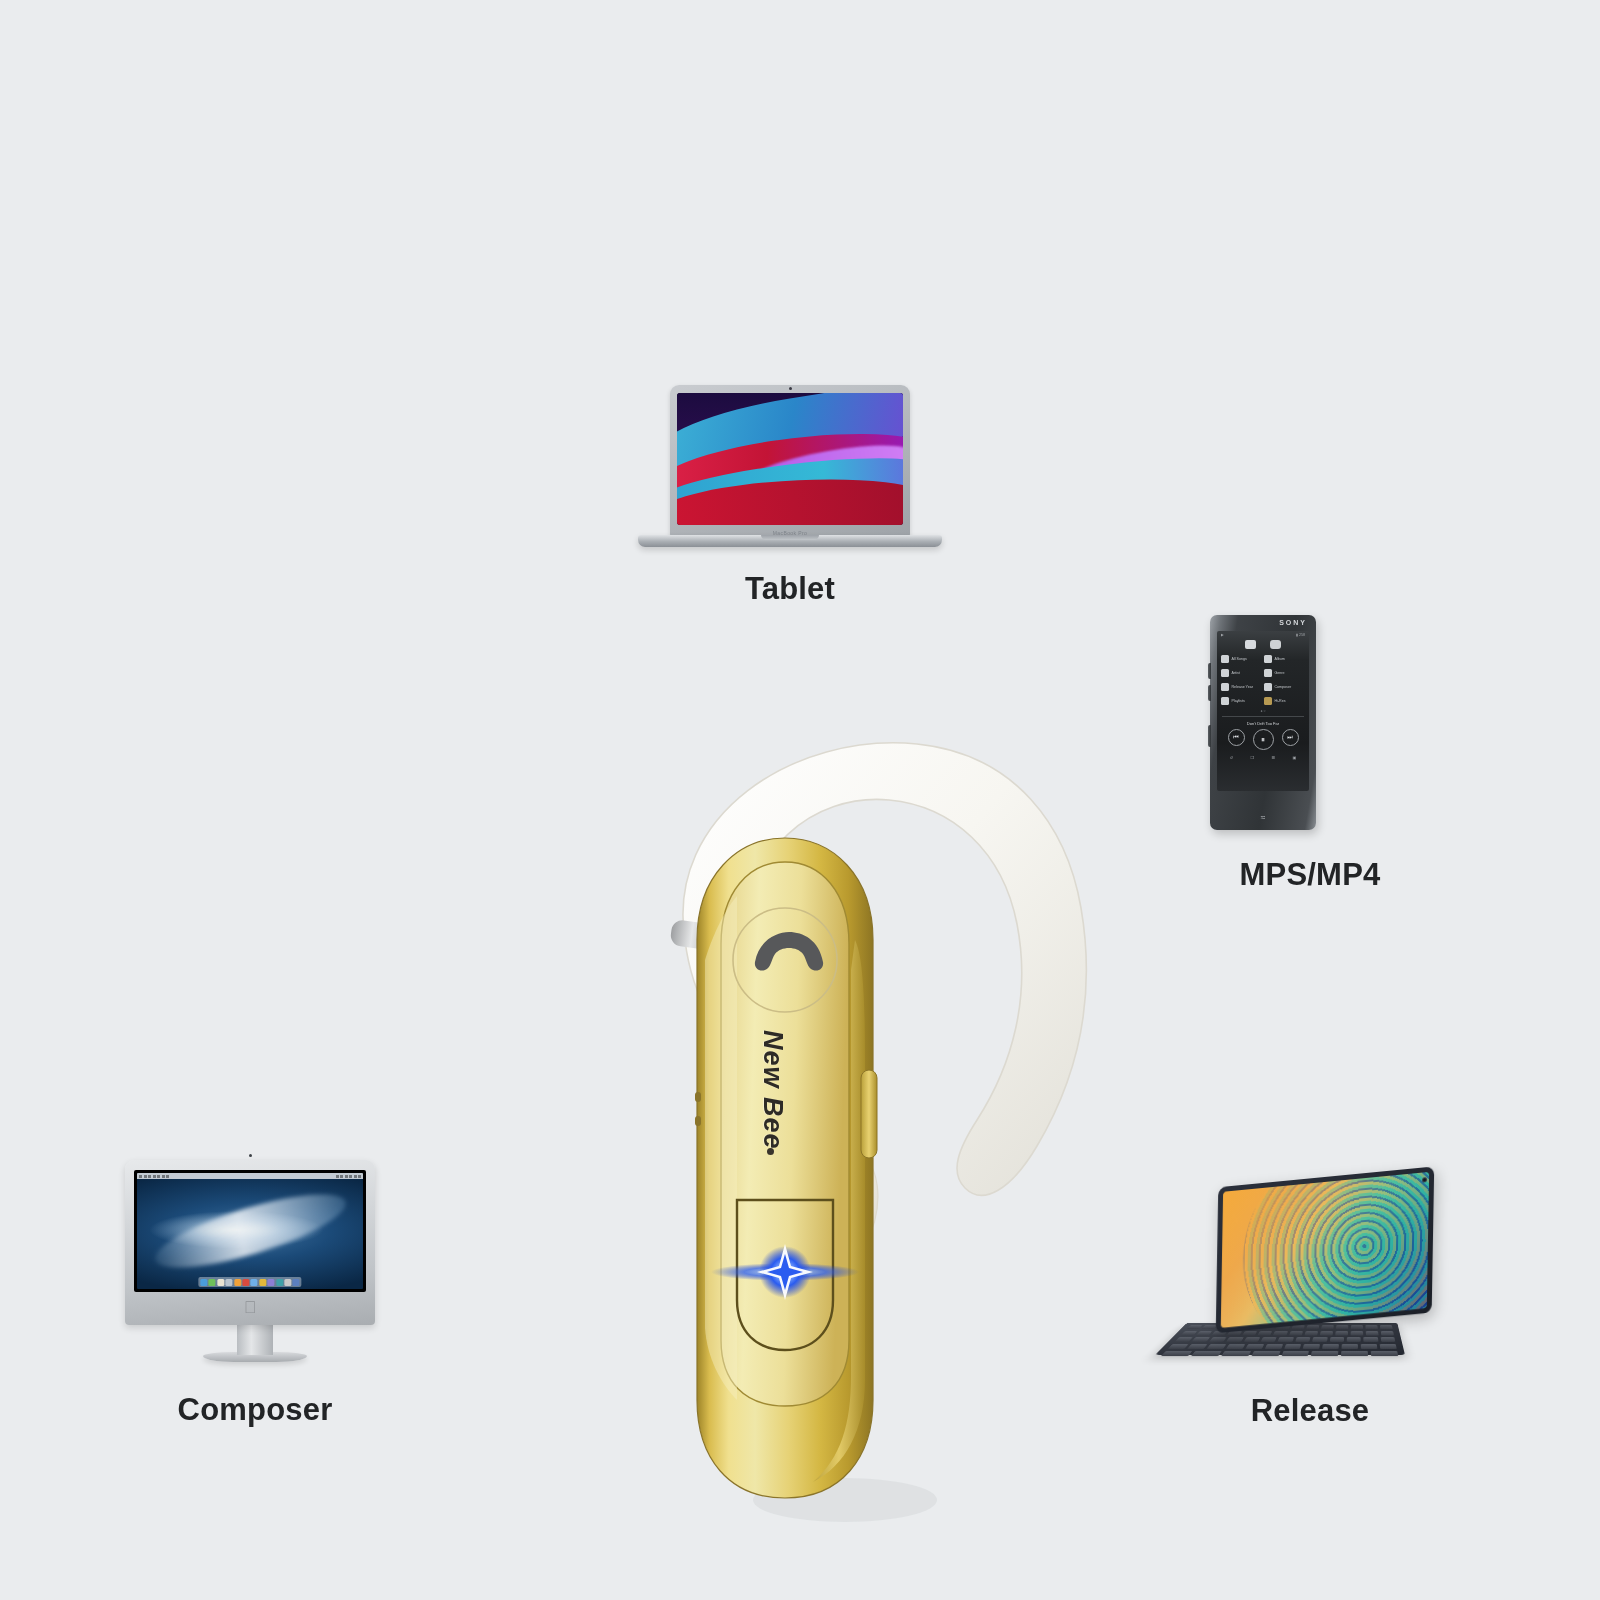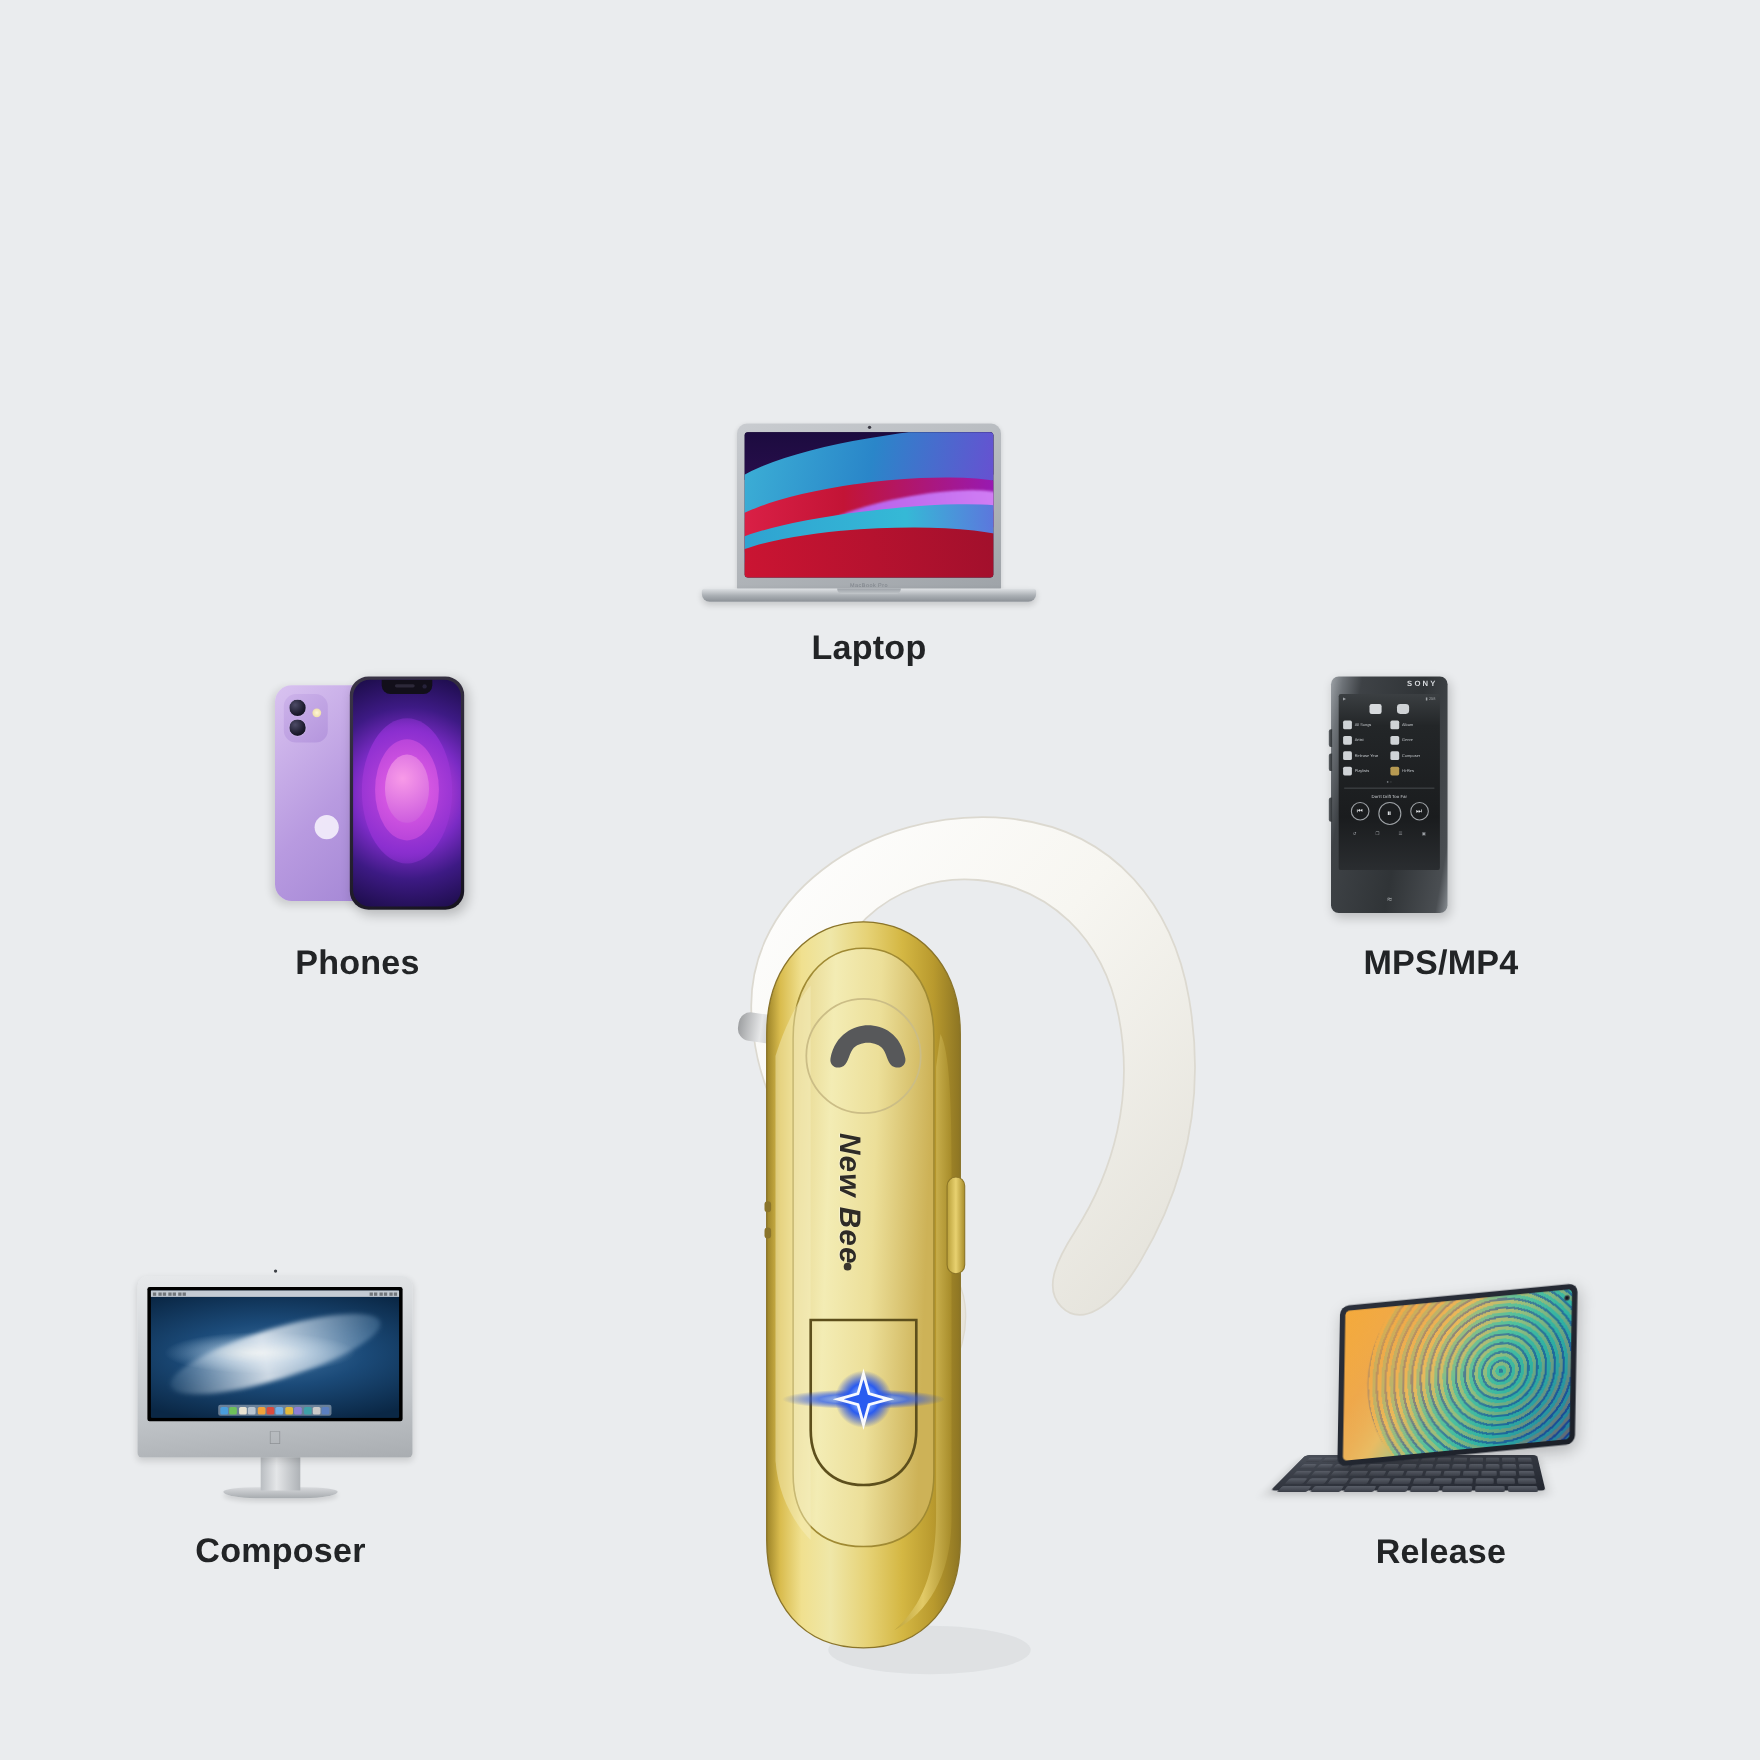--- a/index.html
+++ b/index.html
@@ -454,47 +454,23 @@
           <div class="wave w4"></div>
           <div class="wave w5"></div>
           <div class="wave w6"></div>
         </div>
         <div class="mbp-bezel-text">MacBook Pro</div>
       </div>
       <div class="mbp-base">
         <div class="mbp-notch"></div>
       </div>
     </div>
-    <div class="device-label">Laptop</div>
+    <div class="device-label">Tablet</div>
   </div>
 
-  <div class="device" id="dev-phones">
-    <div class="device-art">
-      <div class="ip-back">
-        <div class="ip-cam-block">
-          <div class="ip-lens l1"></div>
-          <div class="ip-lens l2"></div>
-          <div class="ip-flash"></div>
-        </div>
-        <div class="ip-magsafe"></div>
-      </div>
-      <div class="ip-front">
-        <div class="ip-screen">
-          <div class="ip-notch">
-            <div class="ip-speaker"></div>
-            <div class="ip-frontcam"></div>
-          </div>
-          <div class="ip-ring ipr1"></div>
-          <div class="ip-ring ipr2"></div>
-          <div class="ip-ring ipr3"></div>
-        </div>
-      </div>
-    </div>
-    <div class="device-label">Phones</div>
-  </div>
 
   <div class="device" id="dev-mp4">
     <div class="device-art">
       <div class="wk-body">
         <div class="wk-sidebtn" style="top:48px;height:16px;"></div>
         <div class="wk-sidebtn" style="top:70px;height:16px;"></div>
         <div class="wk-sidebtn" style="top:110px;height:22px;"></div>
         <div class="wk-brand">SONY</div>
         <div class="wk-screen">
           <div class="wk-status">

